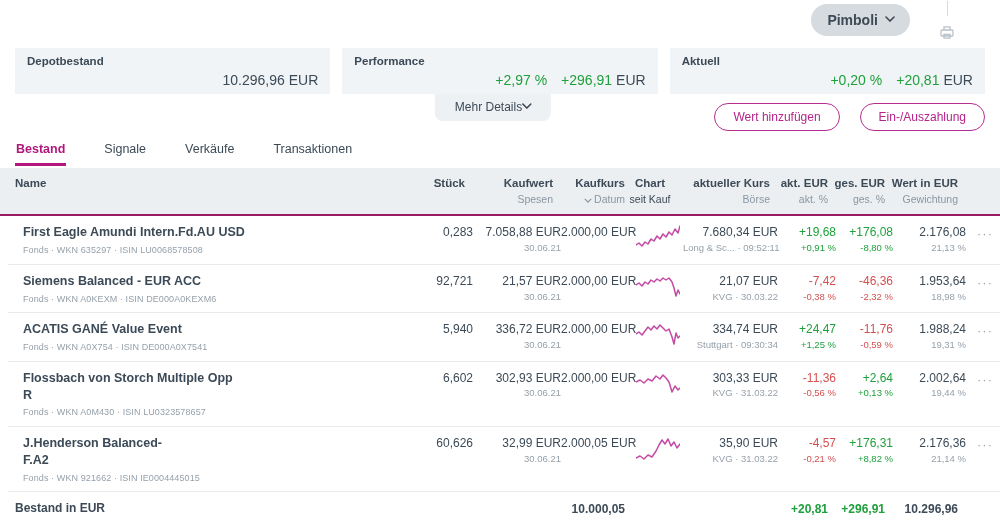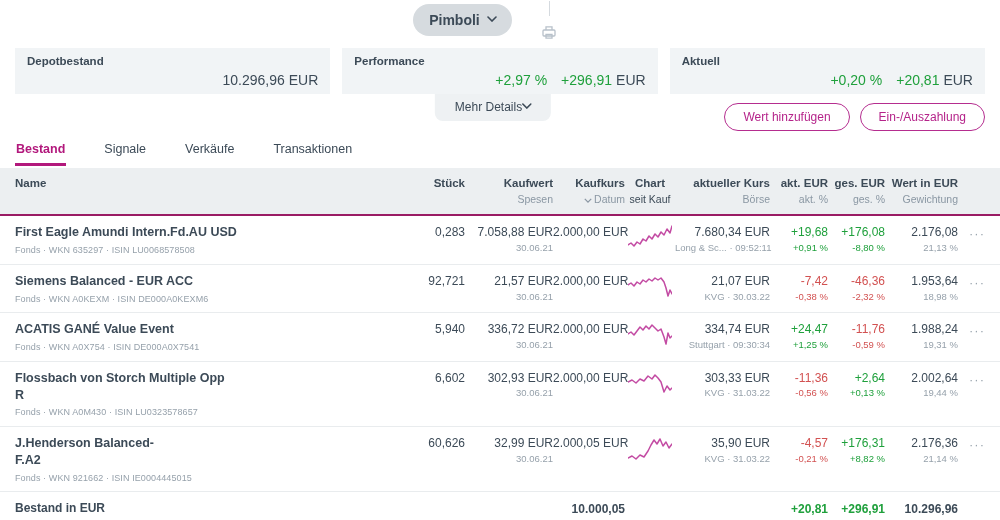--- a/index.html
+++ b/index.html
@@ -1,20 +1,20 @@
 <!DOCTYPE html>
 <html><head>
 <meta charset="utf-8">
 <style>
   * { margin:0; padding:0; box-sizing:border-box; }
   html,body { width:1000px; height:520px; background:#fff; overflow:hidden;
     font-family:"Liberation Sans", sans-serif; color:#3c4a57; }
 
   
-  .topbar { height:40px; padding:0 15px; display:flex; align-items:center; justify-content:center; }
+  .topbar { height:40px; padding:0 15px; display:flex; align-items:center; justify-content:flex-end; }
   .portfolio-pill { background:#d7dcе0; background:#d6dbdf; border:none; border-radius:18px;
     padding:8px 16px; font-size:14px; font-weight:600; color:#3c4a57; display:flex; align-items:center; gap:7px;
     font-family:"Liberation Sans", sans-serif; cursor:pointer; }
   .chev { display:inline-block; width:9px; height:9px; }
   .chev svg { display:block; }
   .top-right { display:flex; align-items:center; gap:9px; font-size:12.5px;flex-direction:column; }
   .icon-sep { width:1px; height:15px; background:#d5dadf; }
   .ic { display:flex; align-items:center; }
 
   
@@ -24,39 +24,39 @@
   .card-value { margin-top:auto; text-align:right; font-size:14px; display:flex; justify-content:flex-end; gap:14px; }
   .pos-val { color:#1fa03c; }
   .unit { color:#3c4a57; margin-left:4px; }
 
   
   .details-band { position:relative; height:36px; margin:0 15px; }
   .more-details { position:absolute; left:50%; transform:translateX(-56%); top:0;
     background:#eef1f3; border:none; border-radius:0 0 8px 8px; padding:6px 20px 7px;
     font-size:12px; color:#3c4a57; display:flex; align-items:center; gap:0; cursor:pointer;
     font-family:"Liberation Sans", sans-serif; }
-  .band-actions { position:absolute; right:0; top:9px; display:flex; gap:10px; }
+  .band-actions { position:absolute; right:0; top:9px; display:flex; gap:20px; }
   .action-btn { background:#fff; border:1.5px solid #b52d8f; color:#b5248a; border-radius:16px;
     padding:6px 18px; font-size:12px; cursor:pointer; font-family:"Liberation Sans", sans-serif; }
 
   
   .tabs { display:flex; gap:37px; margin:8px 15px 0; font-size:12.5px; }
   .tab { padding:4px 1px 7px; cursor:pointer; color:#3c4a57; }
   .tab.active { color:#b2187c; font-weight:700; border-bottom:3px solid #b2187c; }
 
   
   .grid { display:grid; grid-template-columns:385px 65px 88px 72px 50px 95px 58px 57px 73px 27px; align-items:start; }
   .thead { background:#eceff1; padding:8px 15px 7px; border-bottom:2px solid #9a1b64; margin-top:2px; }
   .th { text-align:right; font-size:11.5px; font-weight:700; line-height:1.35; white-space:nowrap; }
   .th.left { text-align:left; } .th.center { text-align:center; }
   .th .sub { font-size:10.5px; font-weight:400; color:#8a97a3; }
   .th .sub.darksub { color:#3c4a57; font-weight:400; }
   .sort-chev { display:inline-block; width:8px; height:8px; margin-right:2px; }
 
-  .trow { padding:8px 15px 7px; border-bottom:1px solid #e9ecee; }
+  .trow { padding:8px 15px 7px; border-bottom:1px solid #e9ecee;margin-left:8px; }
   .cell { text-align:right; font-size:12px; line-height:1.4; white-space:nowrap; }
   .cell.center { text-align:center; }
   .sub { font-size:9.5px; color:#96a1ab; line-height:1.5; }
   .fund-name { font-size:12.5px; font-weight:700; line-height:1.35; cursor:pointer; }
   .fund-meta { font-size:9px; color:#96a1ab; margin-top:3px; letter-spacing:.1px; }
   .pos, .pos div { color:#1fa03c; }
   .neg, .neg div { color:#d25151; }
   .pos .subpct, .neg .subpct { font-size:9.5px; line-height:1.5; }
   .spark { display:block; margin:0 auto; cursor:pointer; }
   .menu-dots { text-align:right; color:#9aa5ae; font-size:13px; letter-spacing:1px; cursor:pointer; padding-top:2px; }

